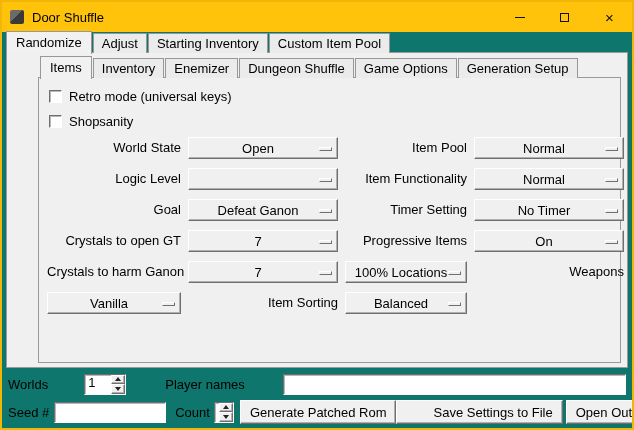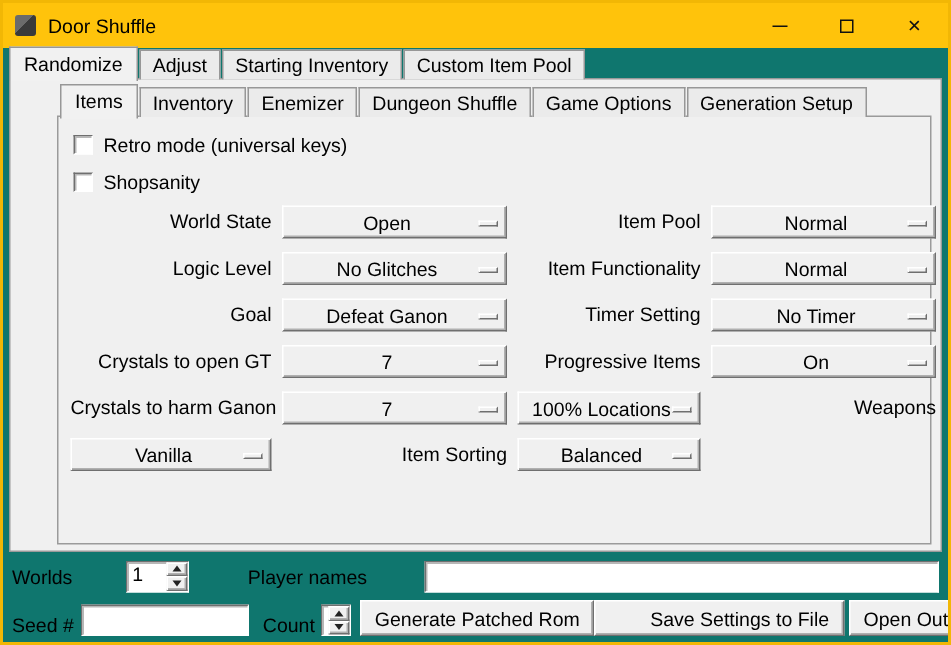--- a/index.html
+++ b/index.html
@@ -78,21 +78,21 @@
   }
   .option-value { flex:1; text-align:center; padding-right:10px; white-space:nowrap; }
   .menu-indicator {
     position:absolute; right:5px; top:9px; width:13px; height:4px;
     background:#f0f0f0;
     border:1px solid; border-color:#ffffff #6f6f6f #6f6f6f #ffffff;
   }
 
   
   .bottom-rowA { display:flex; align-items:center; margin:5px 6px 0 6px; height:22px;gap:32px; }
-  .bottom-rowB { display:flex; align-items:flex-end; margin:5px 6px 0 6px; height:24px; }
+  .bottom-rowB { display:flex; align-items:center; margin:5px 6px 0 6px; height:24px; }
   .lbl { white-space:nowrap; }
   .entry { height:21px; font:13px "Liberation Sans","DejaVu Sans",sans-serif; padding:0 3px; outline:none; }
   .spinbox { display:flex; height:21px; }
   .spin-input { width:100%; border:none; outline:none; font:13px "Liberation Sans","DejaVu Sans",sans-serif; padding-left:3px; background:transparent; }
   .spin-entry { flex:1; overflow:hidden; }
   .spin-arrows { width:14px; display:flex; flex-direction:column; margin-left:1px; }
   .spin-btn { flex:1; display:flex; align-items:center; justify-content:center; cursor:default; }
   .tri-up { width:0; height:0; border-left:3px solid transparent; border-right:3px solid transparent; border-bottom:4px solid #222; }
   .tri-down { width:0; height:0; border-left:3px solid transparent; border-right:3px solid transparent; border-top:4px solid #222; }
   .push-btn { height:24px; padding:0 9px; font-size:13px; white-space:nowrap; cursor:default; display:flex; align-items:center; }
@@ -155,21 +155,20 @@
           <span class="menu-indicator"></span>
         </div>
         <div class="dd-label">Item Pool</div>
         <div class="option-btn bevel-up">
           <span class="option-value">Normal</span>
           <span class="menu-indicator"></span>
         </div>
 
         <div class="dd-label">Logic Level</div>
         <div class="option-btn bevel-up">
-          <span class="option-value">No Glitches</span>
           <span class="menu-indicator"></span>
         </div>
         <div class="dd-label">Item Functionality</div>
         <div class="option-btn bevel-up">
           <span class="option-value">Normal</span>
           <span class="menu-indicator"></span>
         </div>
 
         <div class="dd-label">Goal</div>
         <div class="option-btn bevel-up">

